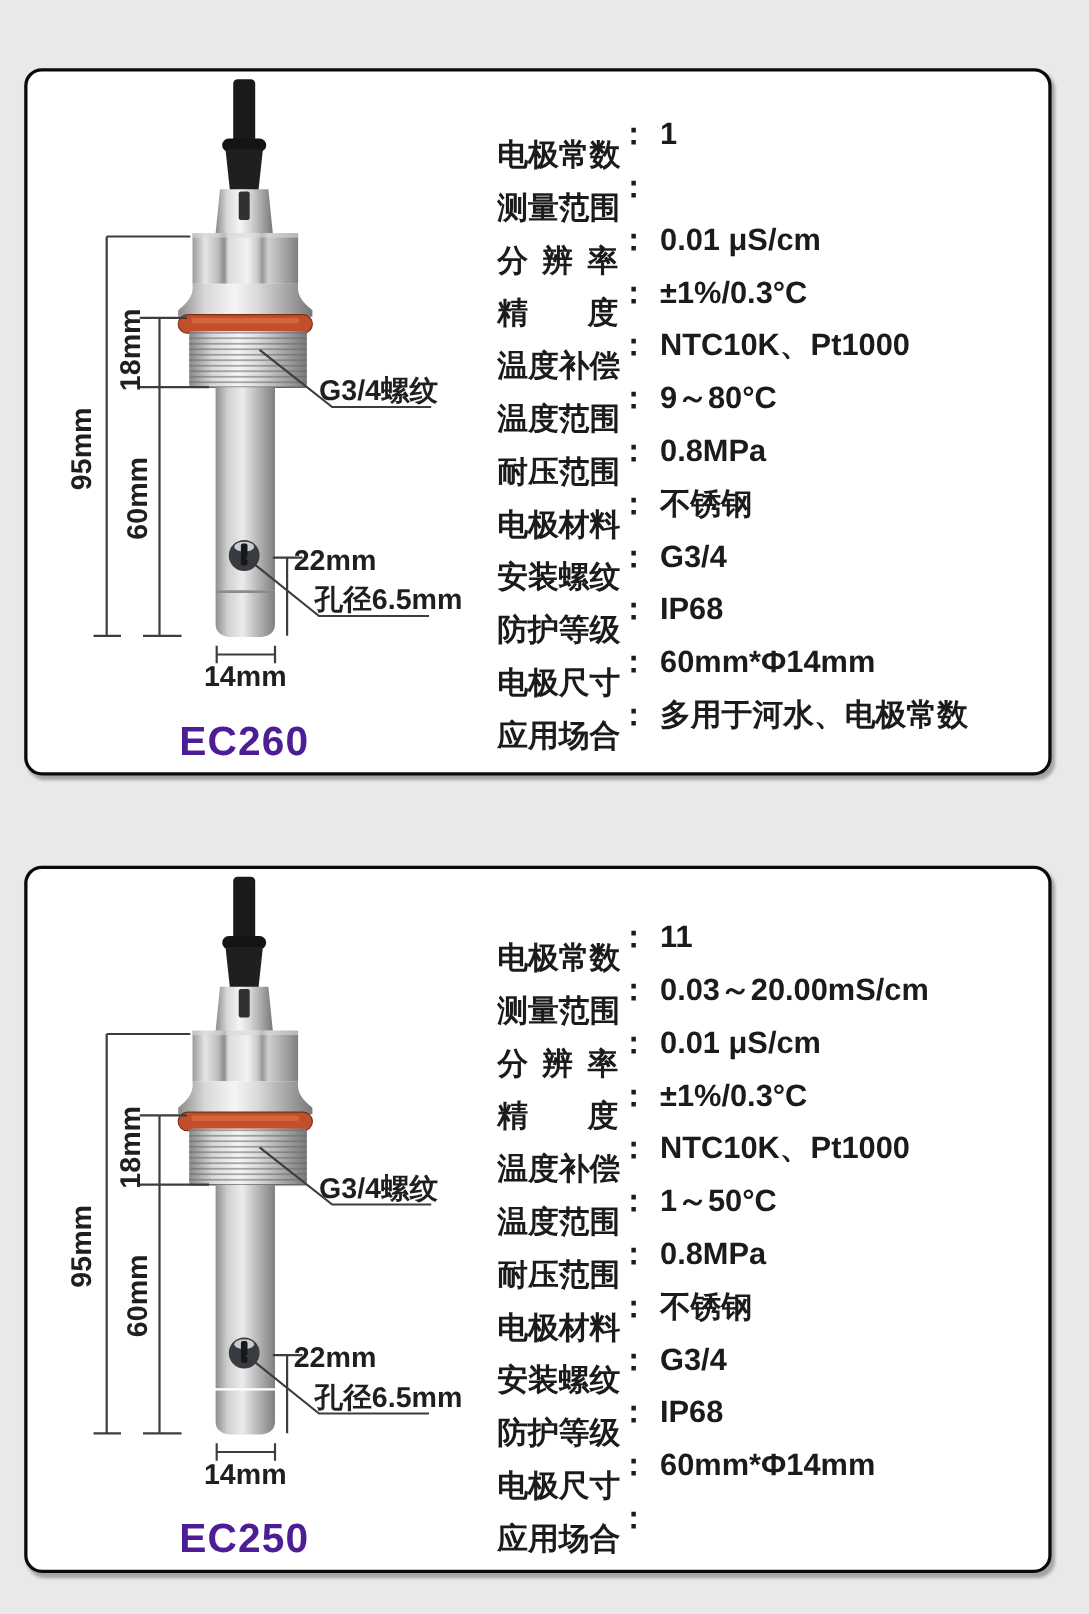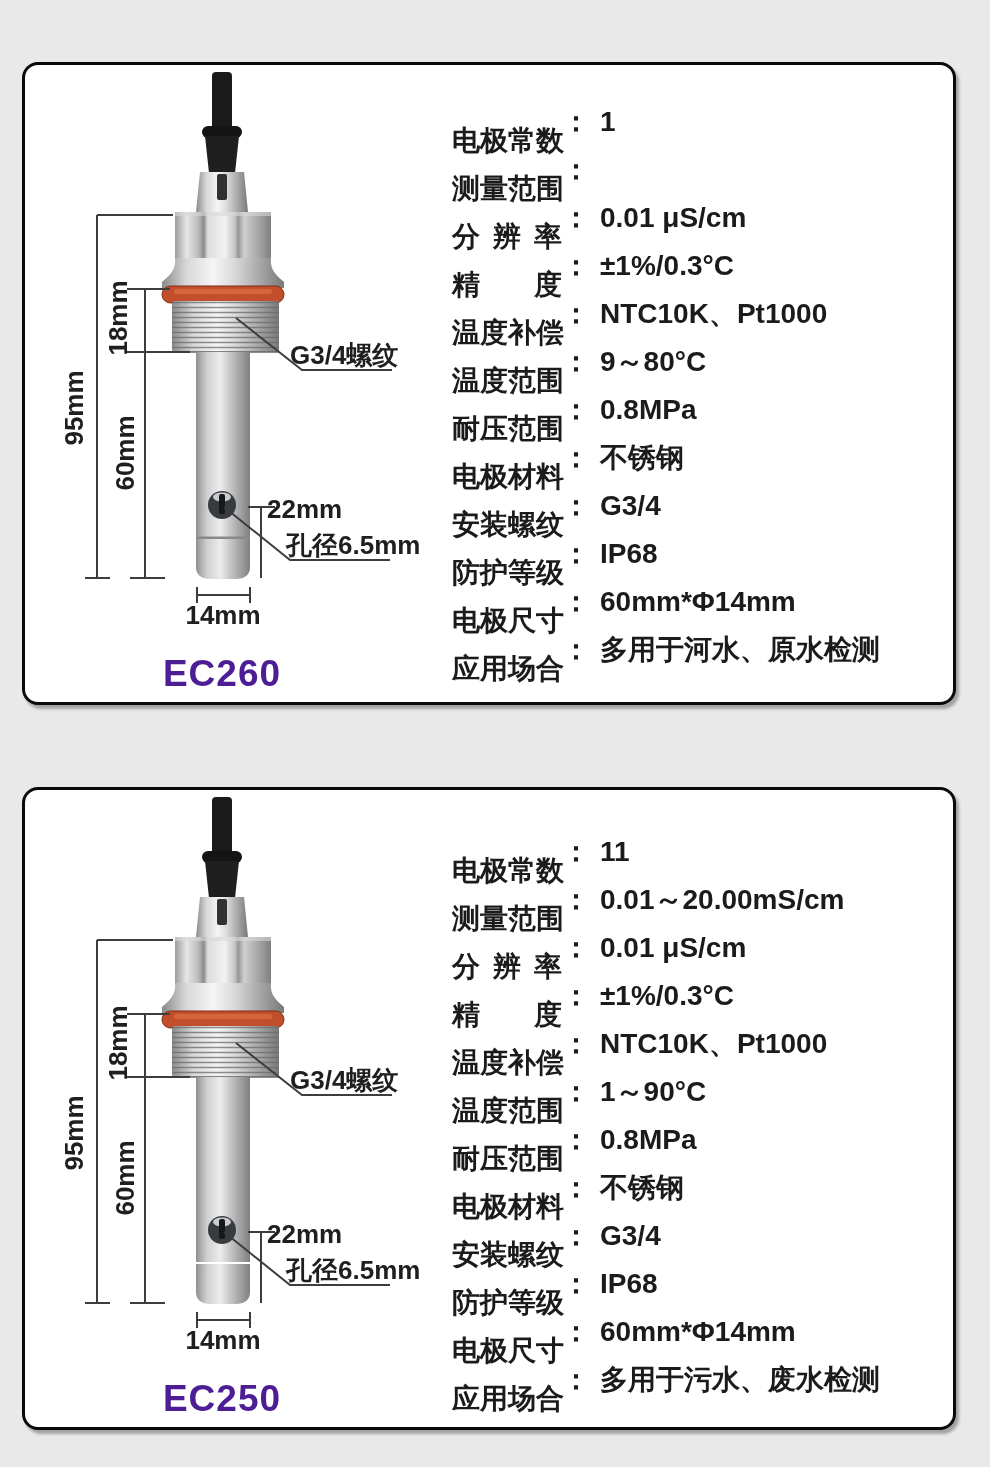--- a/index.html
+++ b/index.html
@@ -168,21 +168,21 @@
         <span class="val">IP68</span>
       </div>
       <div class="row">
         <span class="lbl">电极尺寸</span>
         <span class="colon">：</span>
         <span class="val">60mm*Φ14mm</span>
       </div>
       <div class="row">
         <span class="lbl">应用场合</span>
         <span class="colon">：</span>
-        <span class="val">多用于河水、原水检测</span>
+        <span class="val">多用于河水、电极常数</span>
       </div>
     </div>
   <div class="model">EC260</div>
 </section>
 
 <section class="card" id="card-1">
   <svg class="probe" width="430" height="625" viewBox="0 0 430 625">
     <defs>
       <linearGradient id="gSteel-b" x1="0" y1="0" x2="1" y2="0">
         <stop offset="0" stop-color="#8a8a8a"></stop>
@@ -262,41 +262,41 @@
   </svg>
   <div class="specs">
       <div class="row">
         <span class="lbl">电极常数</span>
         <span class="colon">：</span>
         <span class="val">11</span>
       </div>
       <div class="row">
         <span class="lbl">测量范围</span>
         <span class="colon">：</span>
-        <span class="val">0.01～20.00mS/cm</span>
+        <span class="val">0.03～20.00mS/cm</span>
       </div>
       <div class="row">
         <span class="lbl">分辨率</span>
         <span class="colon">：</span>
         <span class="val">0.01 μS/cm</span>
       </div>
       <div class="row">
         <span class="lbl">精度</span>
         <span class="colon">：</span>
         <span class="val">±1%/0.3°C</span>
       </div>
       <div class="row">
         <span class="lbl">温度补偿</span>
         <span class="colon">：</span>
         <span class="val">NTC10K、Pt1000</span>
       </div>
       <div class="row">
         <span class="lbl">温度范围</span>
         <span class="colon">：</span>
-        <span class="val">1～90°C</span>
+        <span class="val">1～50°C</span>
       </div>
       <div class="row">
         <span class="lbl">耐压范围</span>
         <span class="colon">：</span>
         <span class="val">0.8MPa</span>
       </div>
       <div class="row">
         <span class="lbl">电极材料</span>
         <span class="colon">：</span>
         <span class="val">不锈钢</span>
@@ -312,17 +312,16 @@
         <span class="val">IP68</span>
       </div>
       <div class="row">
         <span class="lbl">电极尺寸</span>
         <span class="colon">：</span>
         <span class="val">60mm*Φ14mm</span>
       </div>
       <div class="row">
         <span class="lbl">应用场合</span>
         <span class="colon">：</span>
-        <span class="val">多用于污水、废水检测</span>
       </div>
     </div>
   <div class="model">EC250</div>
 </section>
 
 </body></html>

